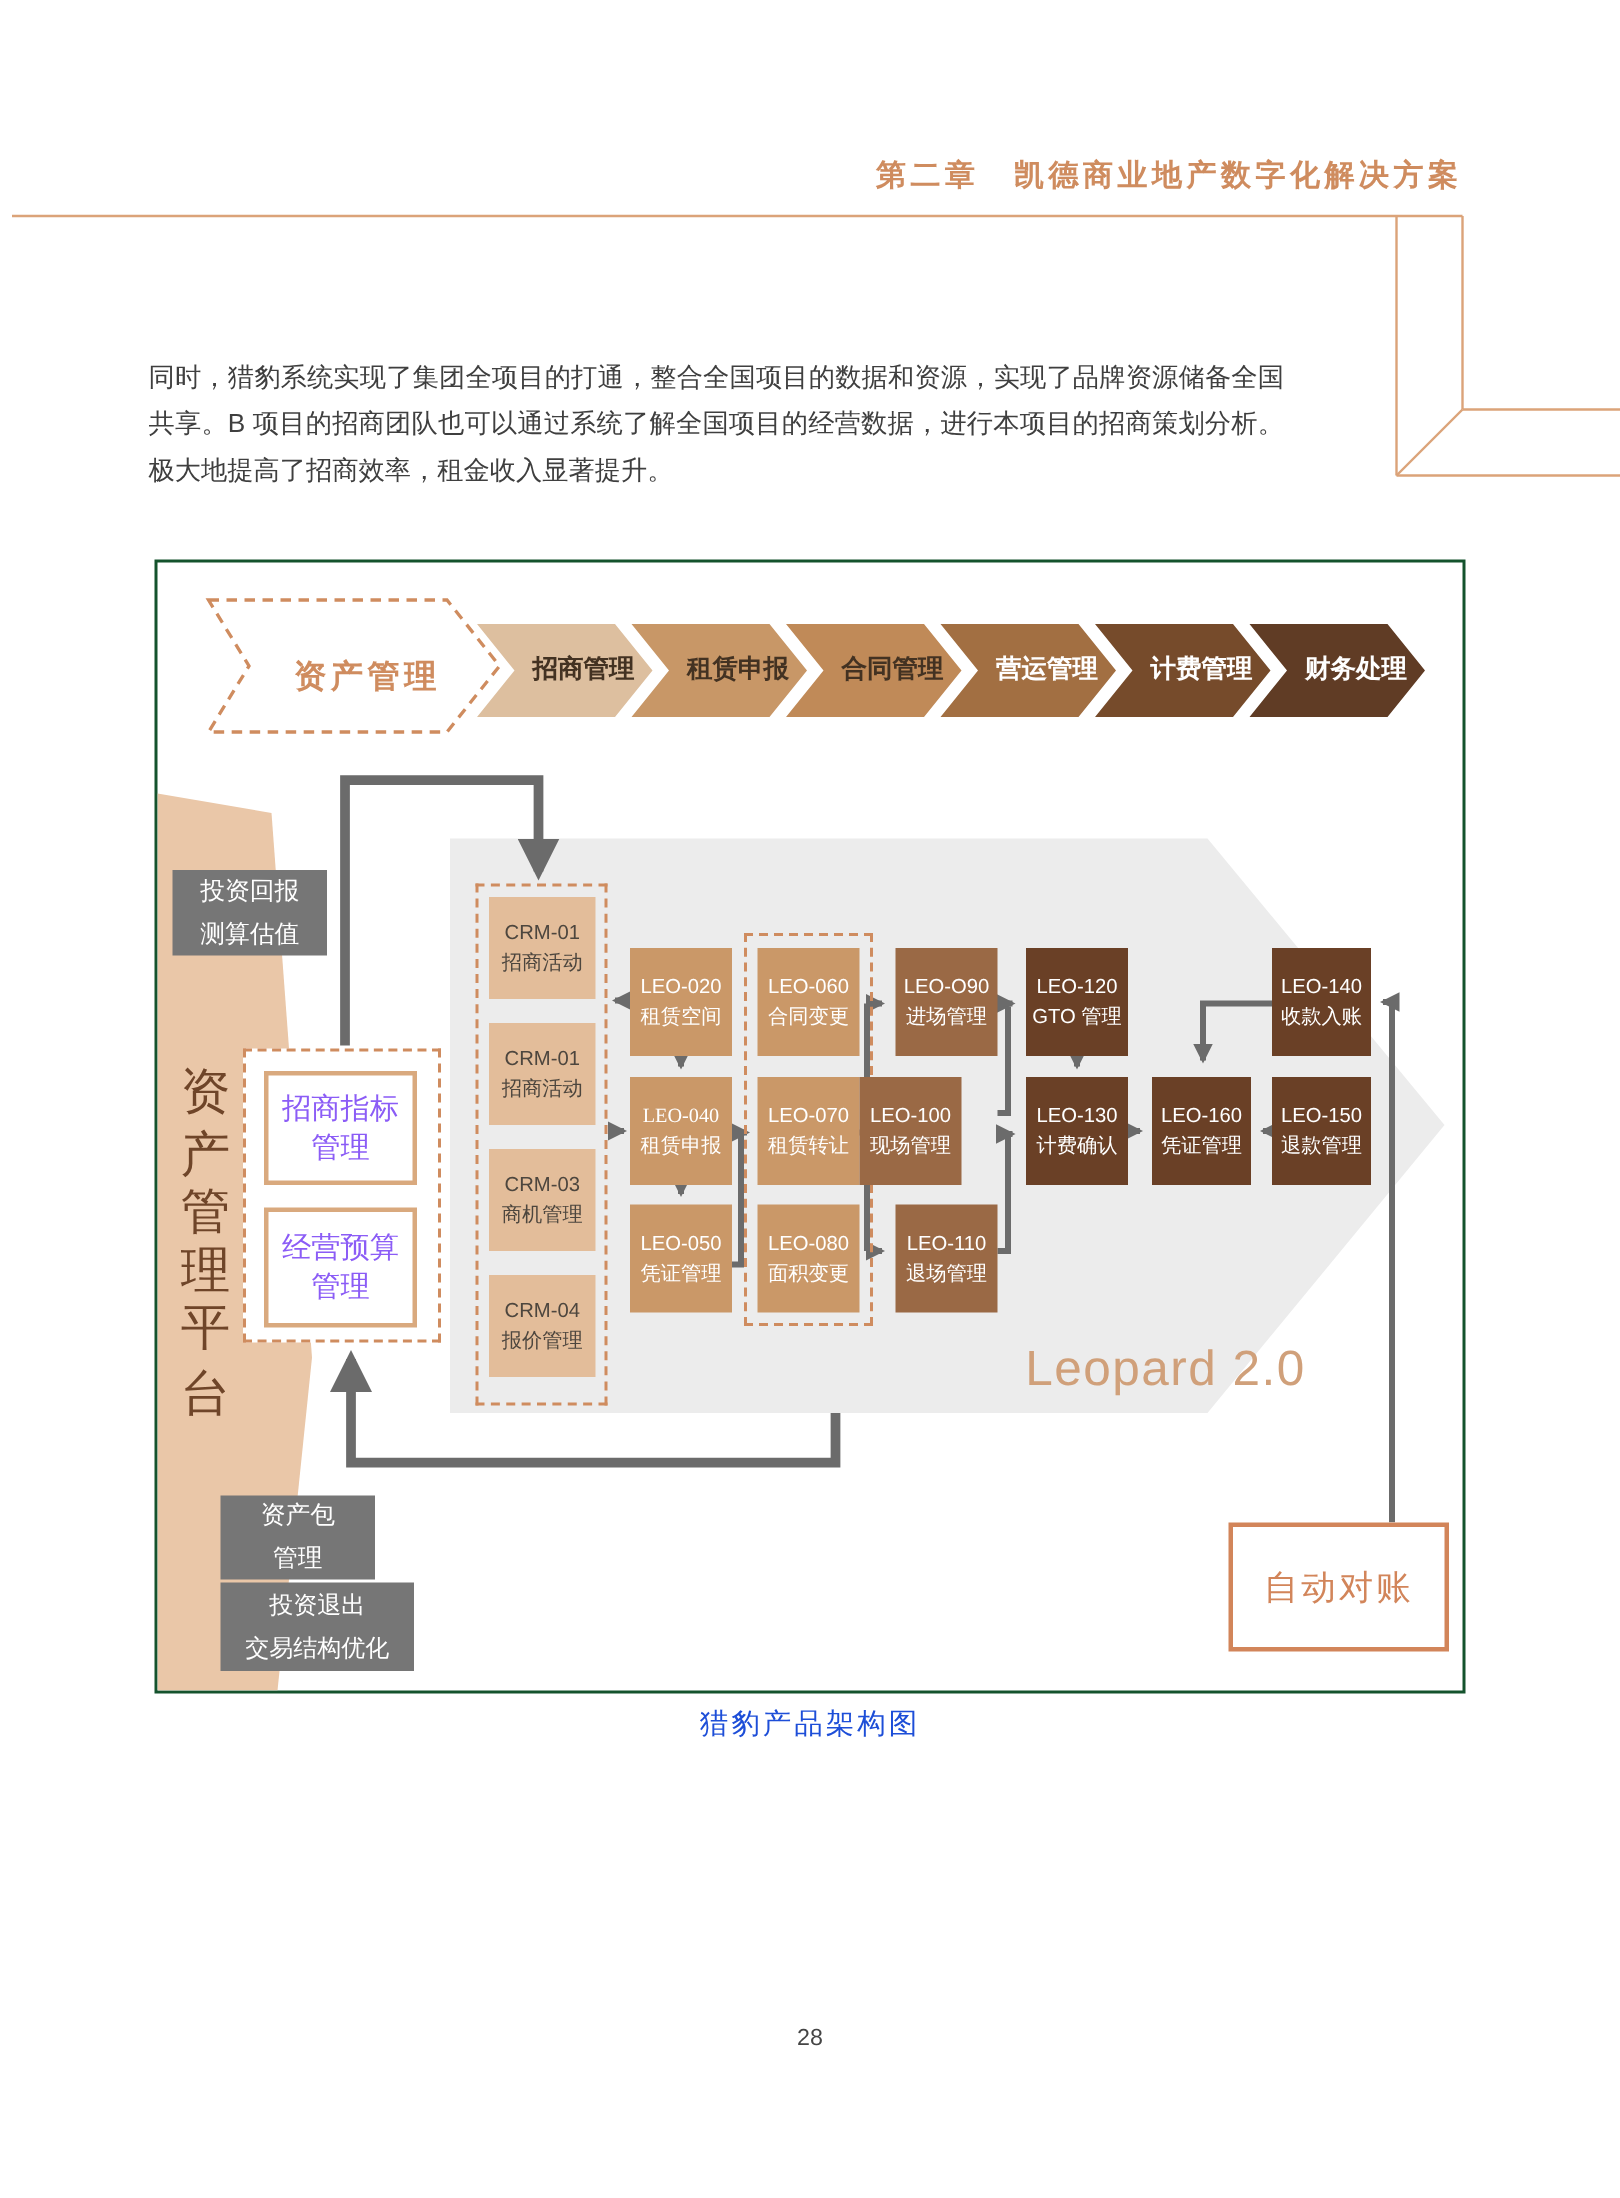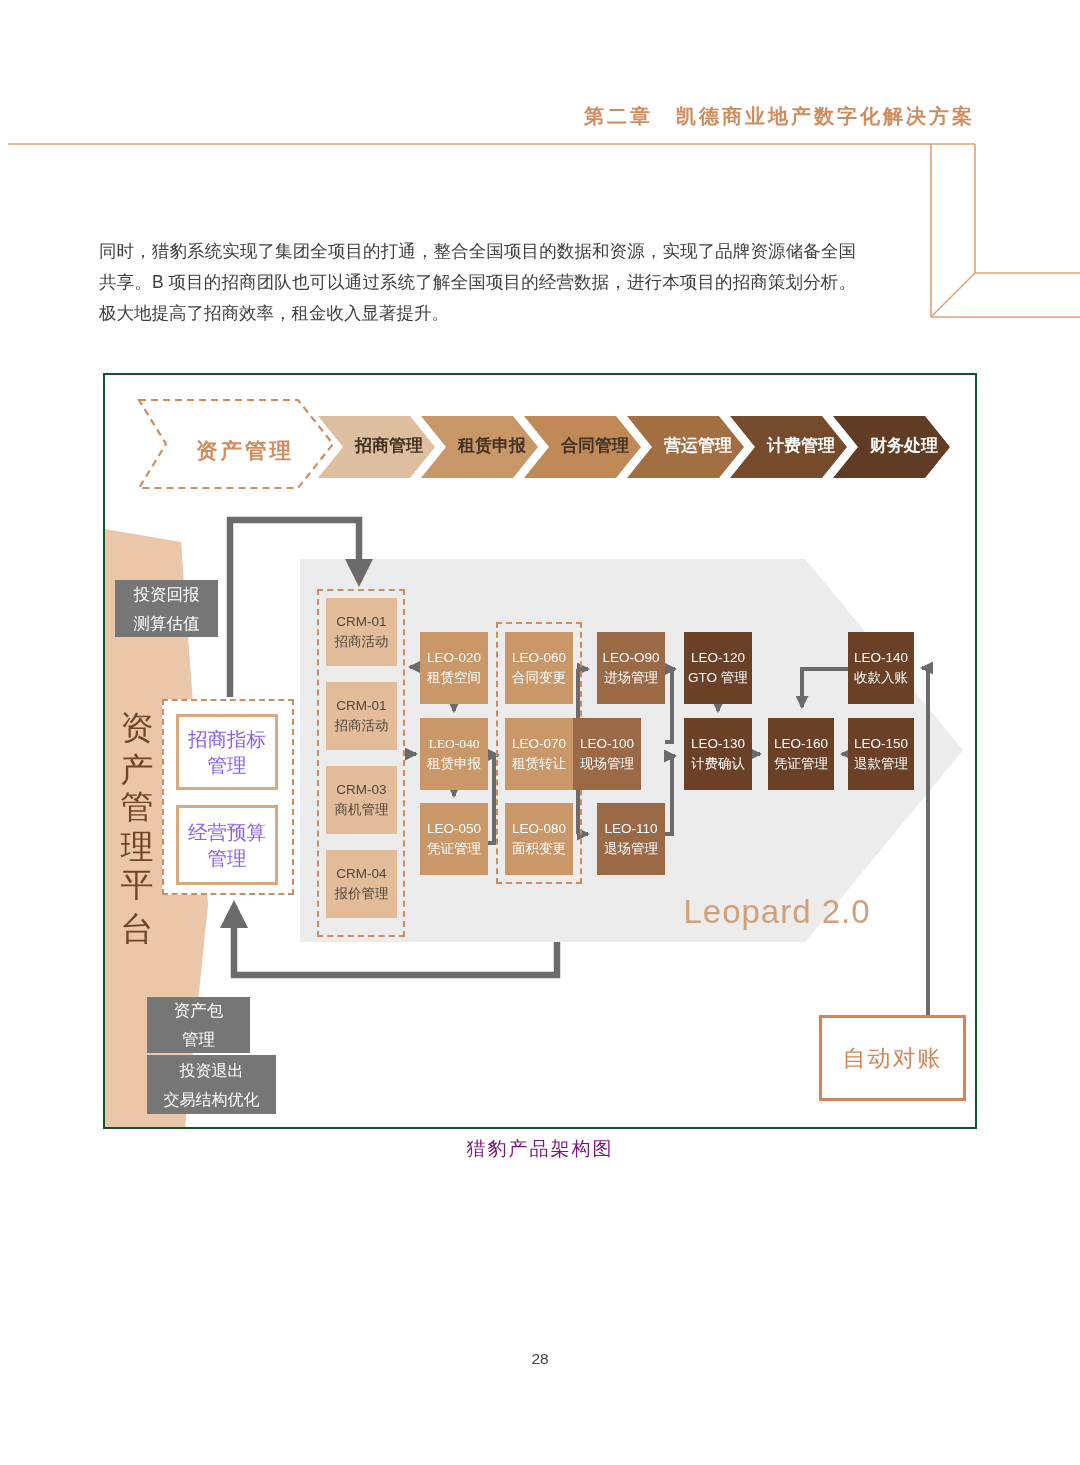--- a/index.html
+++ b/index.html
@@ -26,21 +26,21 @@
   .crm{background:#e3bd9a;color:#4d463e;width:71px;height:68px;}
   .tan{background:#ca9868;width:68px;height:72px;}
   .mbrown{background:#9a6945;width:68px;height:72px;}
   .dbrown{background:#6a4026;width:68px;height:72px;}
   .dbrown2{background:#6a4026;width:66px;height:72px;}
   
   .leopard{position:absolute;left:560px;top:518px;width:224px;text-align:center;font-size:33px;color:#d0a07a;letter-spacing:1px;}
   
   .autobox{position:absolute;left:714px;top:640px;width:147px;height:86px;border:3px solid #d2855a;background:#fff;color:#d2855a;display:flex;align-items:center;justify-content:center;font-size:23px;letter-spacing:2px;box-sizing:border-box;}
   
-  .caption{position:absolute;left:0;top:1136px;width:1080px;text-align:center;font-size:19px;color:#701a75;letter-spacing:2px;}
+  .caption{position:absolute;left:0;top:1136px;width:1080px;text-align:center;font-size:19px;color:#1d4ed8;letter-spacing:2px;}
   .pagenum{position:absolute;left:0;top:1350px;width:1080px;text-align:center;font-size:15.5px;color:#454545;}
   .chev-t{font-size:17px;font-weight:bold;}
   .chev-t0{font-size:21.5px;font-weight:bold;letter-spacing:3px;}
 </style>
 </head>
 <body>
 
 <svg class="deco-svg" width="1080" height="340">
   <g stroke="#dba379" stroke-width="1.6" fill="none">
     <line x1="8" y1="144" x2="975" y2="144"></line>

